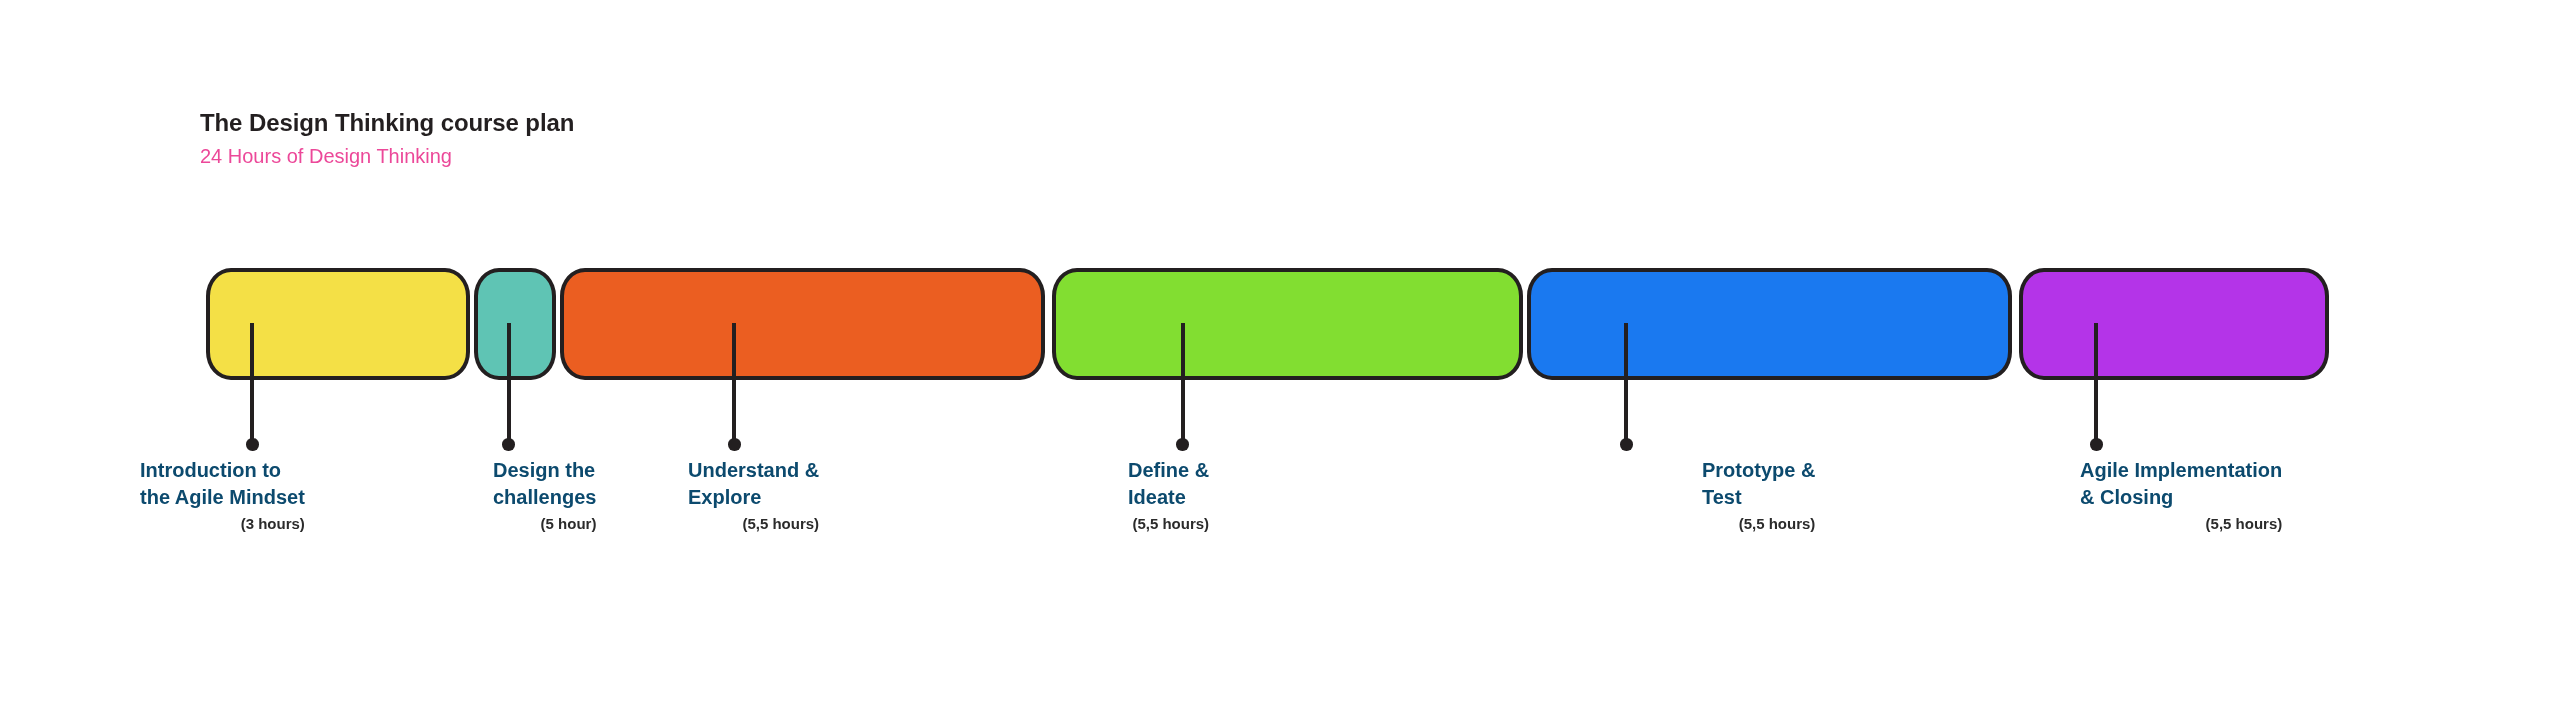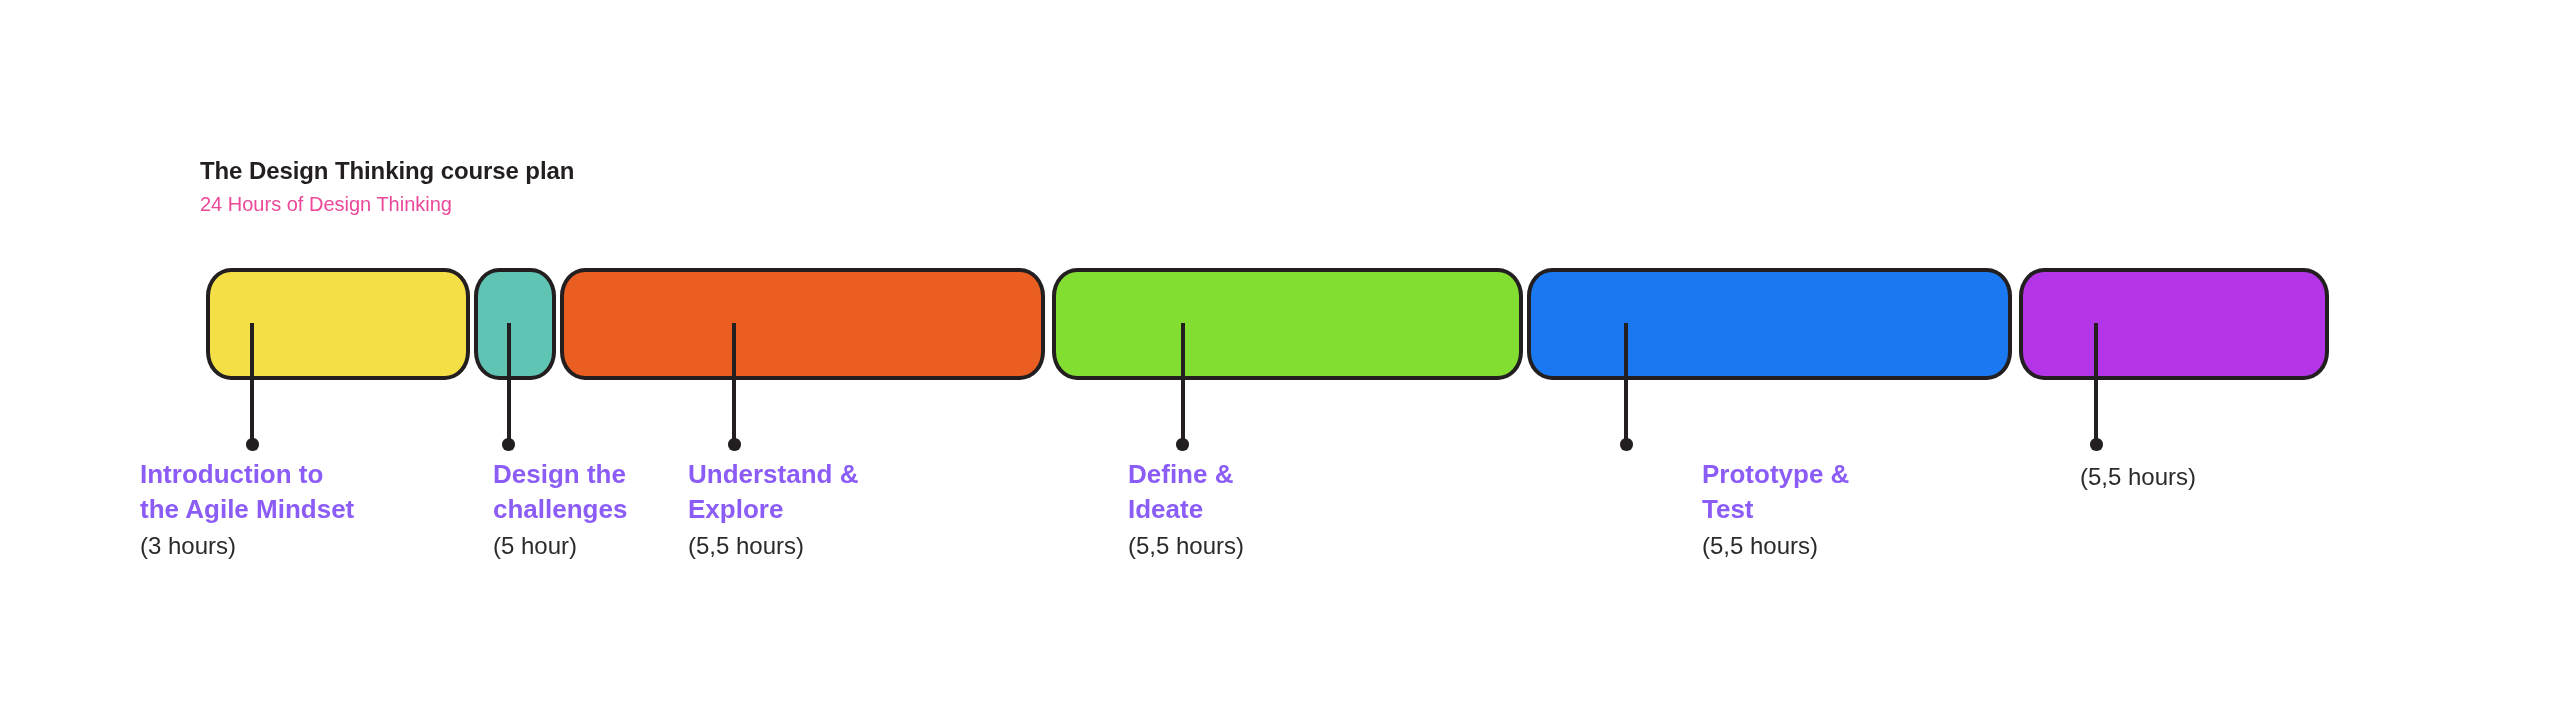--- a/index.html
+++ b/index.html
@@ -15,21 +15,20 @@
     font-family: "Liberation Sans", sans-serif;
     -webkit-font-smoothing: antialiased;
   }
 
   
   #header {
     position: absolute;
     left: 200px;
     top: 109px;
     width: 1028px;
-    margin-top: 48px;
   }
   #chart-title {
     font-size: 24px;
     font-weight: bold;
     color: #231f20;
     letter-spacing: -0.1px;
     line-height: 1.18;
     margin: 0;
     white-space: nowrap;
   }
@@ -73,34 +72,35 @@
     border-radius: 50%;
     background: #231f20;
   }
 
   
   .label-block {
     position: absolute;
     top: 457px;
   }
   .label-title {
-    font-size: 26px;
+    font-size: 20px;
     font-weight: bold;
-    color: #8b5cf6;
+    color: #0c4a6e;
     line-height: 1.33;
     white-space: pre-line;
     margin: 0;
   }
   .label-hours {
-    font-size: 24px;
-    font-weight: normal;
+    font-size: 15px;
+    font-weight: bold;
     color: #2b2b2b;
     line-height: 1.3;
     margin: 3.7px 0 0 0;
     white-space: nowrap;
+    text-align: right;
   }
 </style>
 </head>
 <body>
 
 <div id="header">
   <div id="chart-title">The Design Thinking course plan</div>
   <div id="chart-subtitle">24 Hours of Design Thinking</div>
 </div>
 
@@ -142,16 +142,18 @@
     <div class="leader-dot" style="left: 1620px; top: 438px;"></div>
     <div class="label-block" style="left: 1702px;">
       <div class="label-title">Prototype &amp;
 Test</div>
       <div class="label-hours">(5,5 hours)</div>
     </div>
     <div class="seg" title="Agile Implementation &amp; Closing" style="left: 2019px; width: 310px; background: rgb(180, 52, 232);"></div>
     <div class="leader" style="left: 2094px; height: 117px;"></div>
     <div class="leader-dot" style="left: 2090px; top: 438px;"></div>
     <div class="label-block" style="left: 2080px;">
+      <div class="label-title">Agile Implementation
+&amp; Closing</div>
       <div class="label-hours">(5,5 hours)</div>
     </div>
   </div>
 
 
 </body></html>

